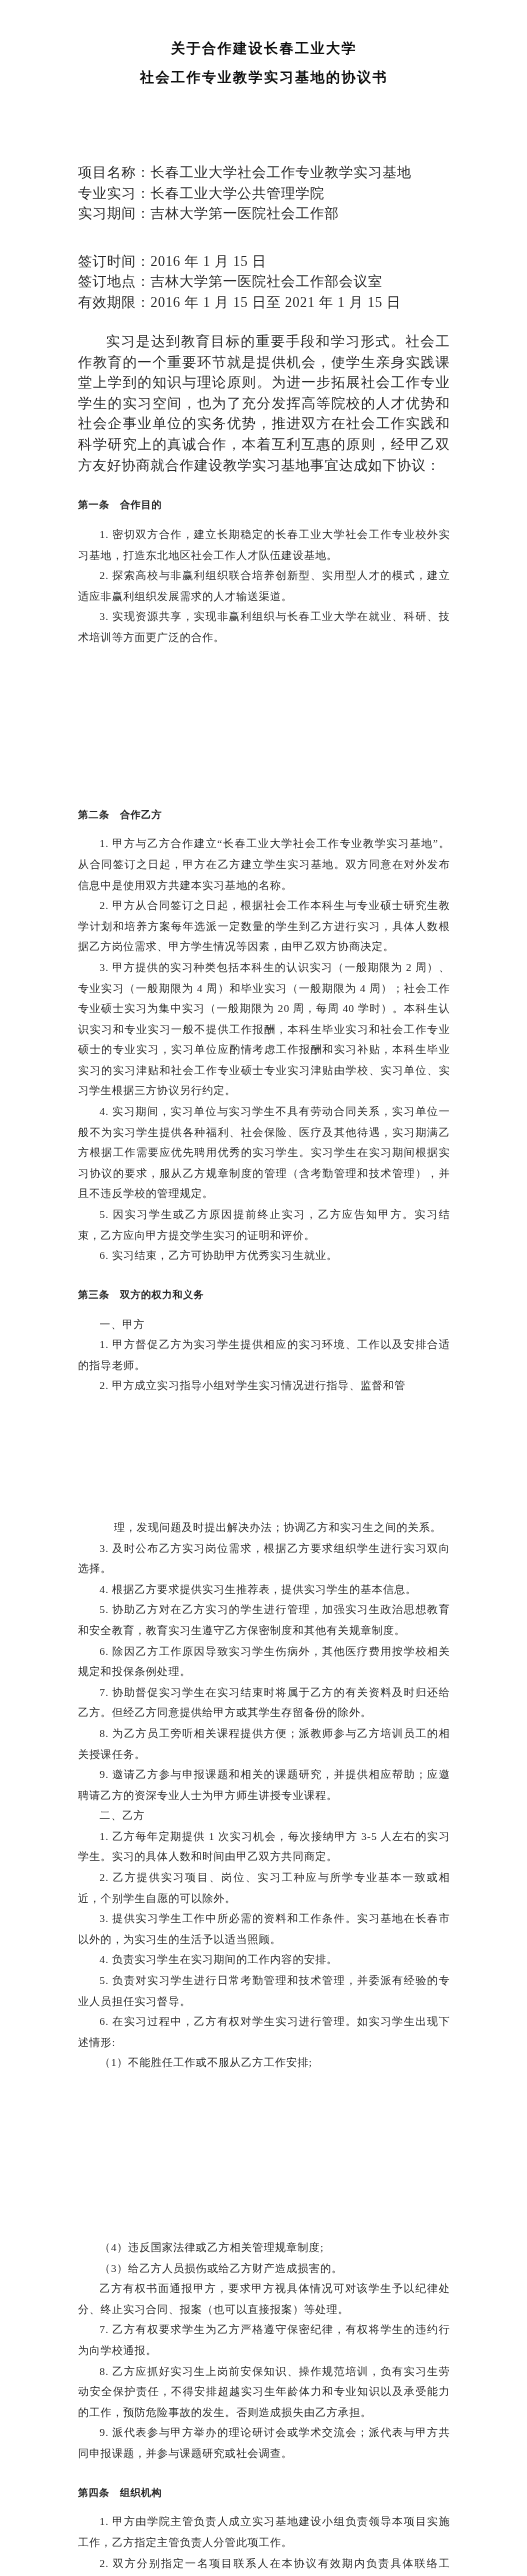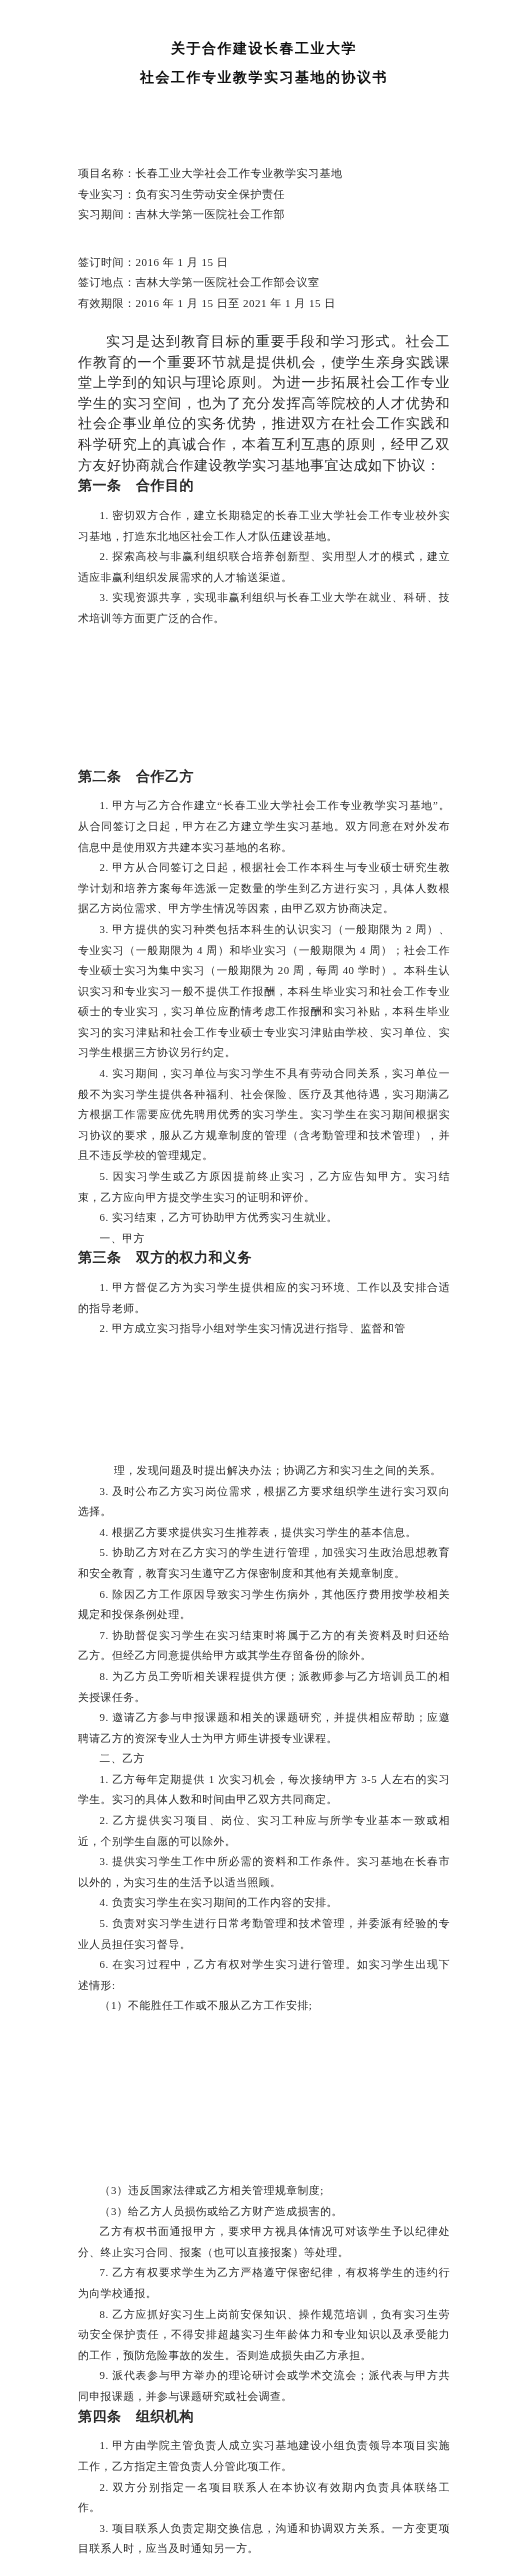--- a/index.html
+++ b/index.html
@@ -17,34 +17,34 @@
   }
   .doc-title{
     padding-top:34px;
     text-align:center;
     font-size:14px;
     font-weight:bold;
     line-height:29px;
     letter-spacing:1.5px;
     color:#111;
   }
-  .info-block{margin-top:71px;font-size:11px;line-height:20.6px;letter-spacing:0.5px;}
+  .info-block{margin-top:71px;font-size:14px;line-height:20.6px;letter-spacing:0.5px;}
   .info-group2{margin-top:27px;}
   .info-row{white-space:nowrap;}
   .intro{margin-top:18.5px;}
   .body-text{font-size:14px;line-height:20.6px;letter-spacing:0.5px;text-align:justify;}
   .blk{font-size:10.8px;line-height:20.6px;letter-spacing:0.5px;text-align:justify;}
   .blk.para{text-indent:2em;}
   .blk.para-cont{text-indent:0;margin-left:36px;}
   .blk.subheading{text-indent:2em;}
   .blk.heading{
     font-weight:bold;
-    font-size:14px;
+    font-size:10px;
     letter-spacing:0.5px;
-    margin-top:0;
+    margin-top:19px;
     margin-bottom:8.2px;
     text-indent:0;
   }
   .blk.pagebreak{height:138px;}
   .blk.pagebreak.pb2{height:121px;}
   .blk.pagebreak.pb3{height:164px;}
   .intro-para{text-indent:2em;}
 </style>
 </head>
 <body>
@@ -53,21 +53,21 @@
   <div class="content">
 
     <div class="doc-title">
       <div>关于合作建设长春工业大学</div>
       <div>社会工作专业教学实习基地的协议书</div>
     </div>
 
     <div class="info-block">
       <div class="info-group1">
         <div class="info-row"><span>项目名称：</span><span>长春工业大学社会工作专业教学实习基地</span></div>
-        <div class="info-row"><span>专业实习：</span><span>负有实习生劳动安全保护责任</span></div>
+        <div class="info-row"><span>专业实习：</span><span>长春工业大学公共管理学院</span></div>
         <div class="info-row"><span>实习期间：</span><span>吉林大学第一医院社会工作部</span></div>
       </div>
       <div class="info-group2">
         <div class="info-row"><span>签订时间：</span><span>2016 年 1 月 15 日</span></div>
         <div class="info-row"><span>签订地点：</span><span>吉林大学第一医院社会工作部会议室</span></div>
         <div class="info-row"><span>有效期限：</span><span>2016 年 1 月 15 日至 2021 年 1 月 15 日</span></div>
       </div>
     </div>
 
     <div class="intro body-text intro-para">实习是达到教育目标的重要手段和学习形式。社会工作教育的一个重要环节就是提供机会，使学生亲身实践课堂上学到的知识与理论原则。为进一步拓展社会工作专业学生的实习空间，也为了充分发挥高等院校的人才优势和社会企事业单位的实务优势，推进双方在社会工作实践和科学研究上的真诚合作，本着互利互惠的原则，经甲乙双方友好协商就合作建设教学实习基地事宜达成如下协议：</div>
@@ -78,43 +78,43 @@
         <div class="blk para">2. 探索高校与非赢利组织联合培养创新型、实用型人才的模式，建立适应非赢利组织发展需求的人才输送渠道。</div>
         <div class="blk para">3. 实现资源共享，实现非赢利组织与长春工业大学在就业、科研、技术培训等方面更广泛的合作。</div>
         <div class="blk pagebreak"></div>
         <div class="blk heading">第二条　合作乙方</div>
         <div class="blk para">1. 甲方与乙方合作建立“长春工业大学社会工作专业教学实习基地”。从合同签订之日起，甲方在乙方建立学生实习基地。双方同意在对外发布信息中是使用双方共建本实习基地的名称。</div>
         <div class="blk para">2. 甲方从合同签订之日起，根据社会工作本科生与专业硕士研究生教学计划和培养方案每年选派一定数量的学生到乙方进行实习，具体人数根据乙方岗位需求、甲方学生情况等因素，由甲乙双方协商决定。</div>
         <div class="blk para">3. 甲方提供的实习种类包括本科生的认识实习（一般期限为 2 周）、专业实习（一般期限为 4 周）和毕业实习（一般期限为 4 周）；社会工作专业硕士实习为集中实习（一般期限为 20 周，每周 40 学时）。本科生认识实习和专业实习一般不提供工作报酬，本科生毕业实习和社会工作专业硕士的专业实习，实习单位应酌情考虑工作报酬和实习补贴，本科生毕业实习的实习津贴和社会工作专业硕士专业实习津贴由学校、实习单位、实习学生根据三方协议另行约定。</div>
         <div class="blk para">4. 实习期间，实习单位与实习学生不具有劳动合同关系，实习单位一般不为实习学生提供各种福利、社会保险、医疗及其他待遇，实习期满乙方根据工作需要应优先聘用优秀的实习学生。实习学生在实习期间根据实习协议的要求，服从乙方规章制度的管理（含考勤管理和技术管理），并且不违反学校的管理规定。</div>
         <div class="blk para">5. 因实习学生或乙方原因提前终止实习，乙方应告知甲方。实习结束，乙方应向甲方提交学生实习的证明和评价。</div>
         <div class="blk para">6. 实习结束，乙方可协助甲方优秀实习生就业。</div>
+        <div class="blk heading">第三条　双方的权力和义务</div>
         <div class="blk subheading">一、甲方</div>
-        <div class="blk heading">第三条　双方的权力和义务</div>
         <div class="blk para">1. 甲方督促乙方为实习学生提供相应的实习环境、工作以及安排合适的指导老师。</div>
         <div class="blk para">2. 甲方成立实习指导小组对学生实习情况进行指导、监督和管</div>
         <div class="blk pagebreak pb2"></div>
         <div class="blk para-cont">理，发现问题及时提出解决办法；协调乙方和实习生之间的关系。</div>
         <div class="blk para">3. 及时公布乙方实习岗位需求，根据乙方要求组织学生进行实习双向选择。</div>
         <div class="blk para">4. 根据乙方要求提供实习生推荐表，提供实习学生的基本信息。</div>
         <div class="blk para">5. 协助乙方对在乙方实习的学生进行管理，加强实习生政治思想教育和安全教育，教育实习生遵守乙方保密制度和其他有关规章制度。</div>
         <div class="blk para">6. 除因乙方工作原因导致实习学生伤病外，其他医疗费用按学校相关规定和投保条例处理。</div>
         <div class="blk para">7. 协助督促实习学生在实习结束时将属于乙方的有关资料及时归还给乙方。但经乙方同意提供给甲方或其学生存留备份的除外。</div>
         <div class="blk para">8. 为乙方员工旁听相关课程提供方便；派教师参与乙方培训员工的相关授课任务。</div>
         <div class="blk para">9. 邀请乙方参与申报课题和相关的课题研究，并提供相应帮助；应邀聘请乙方的资深专业人士为甲方师生讲授专业课程。</div>
         <div class="blk subheading">二、乙方</div>
         <div class="blk para">1. 乙方每年定期提供 1 次实习机会，每次接纳甲方 3-5 人左右的实习学生。实习的具体人数和时间由甲乙双方共同商定。</div>
         <div class="blk para">2. 乙方提供实习项目、岗位、实习工种应与所学专业基本一致或相近，个别学生自愿的可以除外。</div>
         <div class="blk para">3. 提供实习学生工作中所必需的资料和工作条件。实习基地在长春市以外的，为实习生的生活予以适当照顾。</div>
         <div class="blk para">4. 负责实习学生在实习期间的工作内容的安排。</div>
         <div class="blk para">5. 负责对实习学生进行日常考勤管理和技术管理，并委派有经验的专业人员担任实习督导。</div>
         <div class="blk para">6. 在实习过程中，乙方有权对学生实习进行管理。如实习学生出现下述情形:</div>
         <div class="blk para">（1）不能胜任工作或不服从乙方工作安排;</div>
         <div class="blk pagebreak pb3"></div>
-        <div class="blk para">（3）违反国家法律或乙方相关管理规章制度;</div>
+        <div class="blk para">（4）违反国家法律或乙方相关管理规章制度;</div>
         <div class="blk para">（3）给乙方人员损伤或给乙方财产造成损害的。</div>
         <div class="blk para">乙方有权书面通报甲方，要求甲方视具体情况可对该学生予以纪律处分、终止实习合同、报案（也可以直接报案）等处理。</div>
         <div class="blk para">7. 乙方有权要求学生为乙方严格遵守保密纪律，有权将学生的违约行为向学校通报。</div>
         <div class="blk para">8. 乙方应抓好实习生上岗前安保知识、操作规范培训，负有实习生劳动安全保护责任，不得安排超越实习生年龄体力和专业知识以及承受能力的工作，预防危险事故的发生。否则造成损失由乙方承担。</div>
         <div class="blk para">9. 派代表参与甲方举办的理论研讨会或学术交流会；派代表与甲方共同申报课题，并参与课题研究或社会调查。</div>
         <div class="blk heading">第四条　组织机构</div>
         <div class="blk para">1. 甲方由学院主管负责人成立实习基地建设小组负责领导本项目实施工作，乙方指定主管负责人分管此项工作。</div>
         <div class="blk para">2. 双方分别指定一名项目联系人在本协议有效期内负责具体联络工作。</div>
         <div class="blk para">3. 项目联系人负责定期交换信息，沟通和协调双方关系。一方变更项目联系人时，应当及时通知另一方。</div>
       </div>

